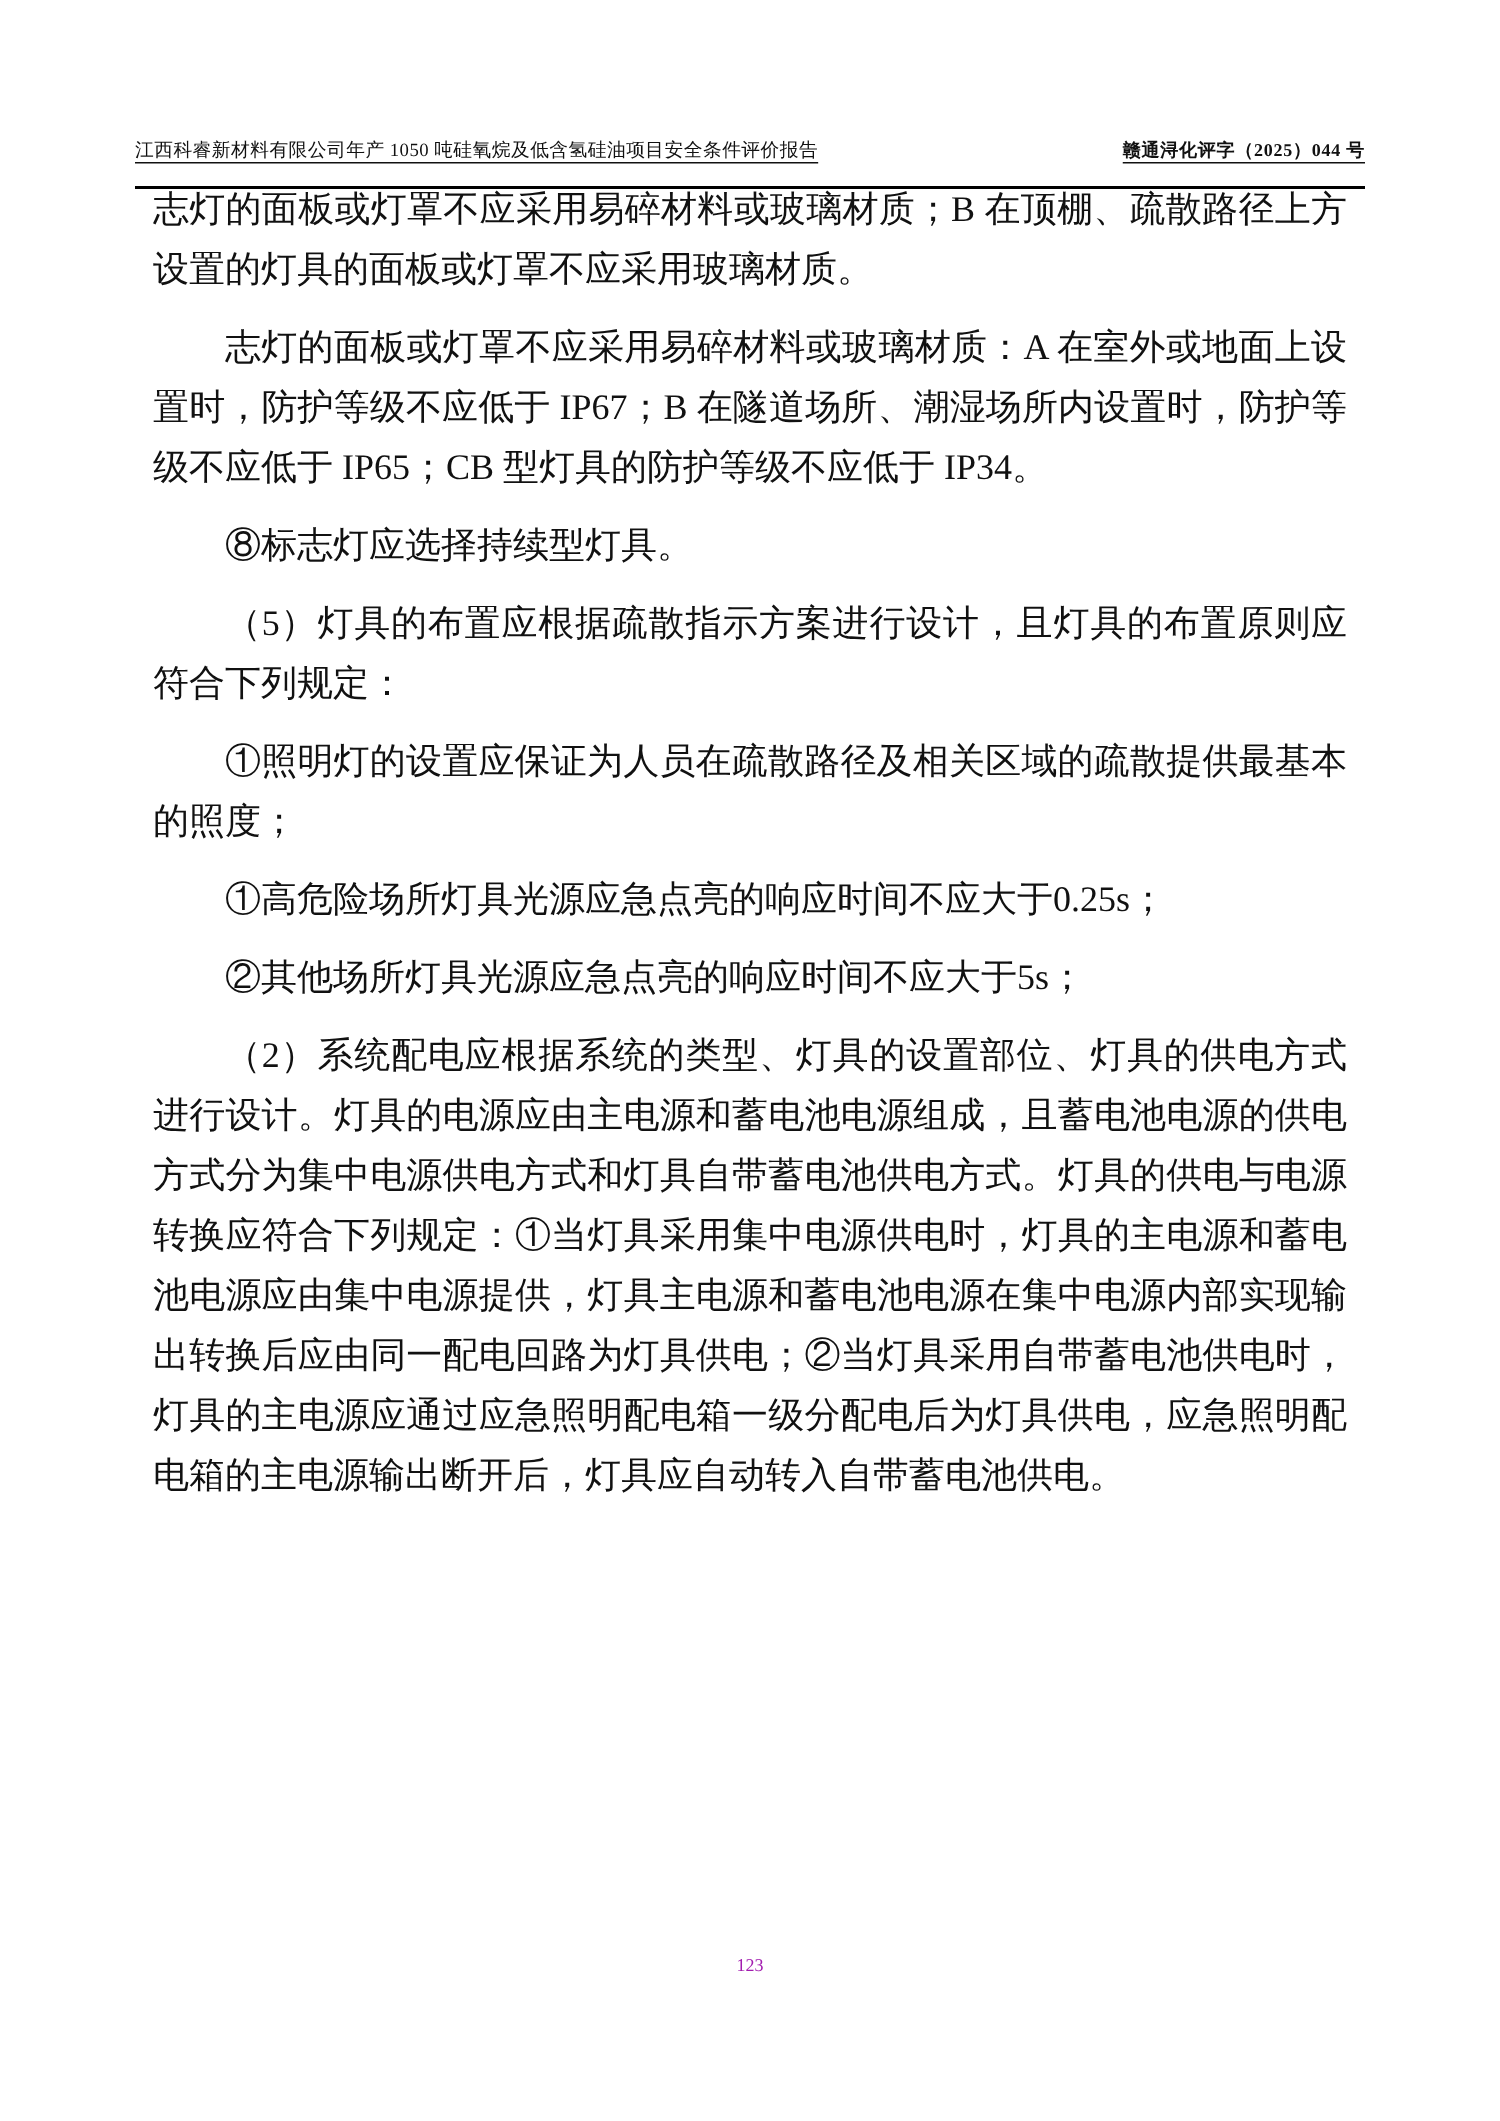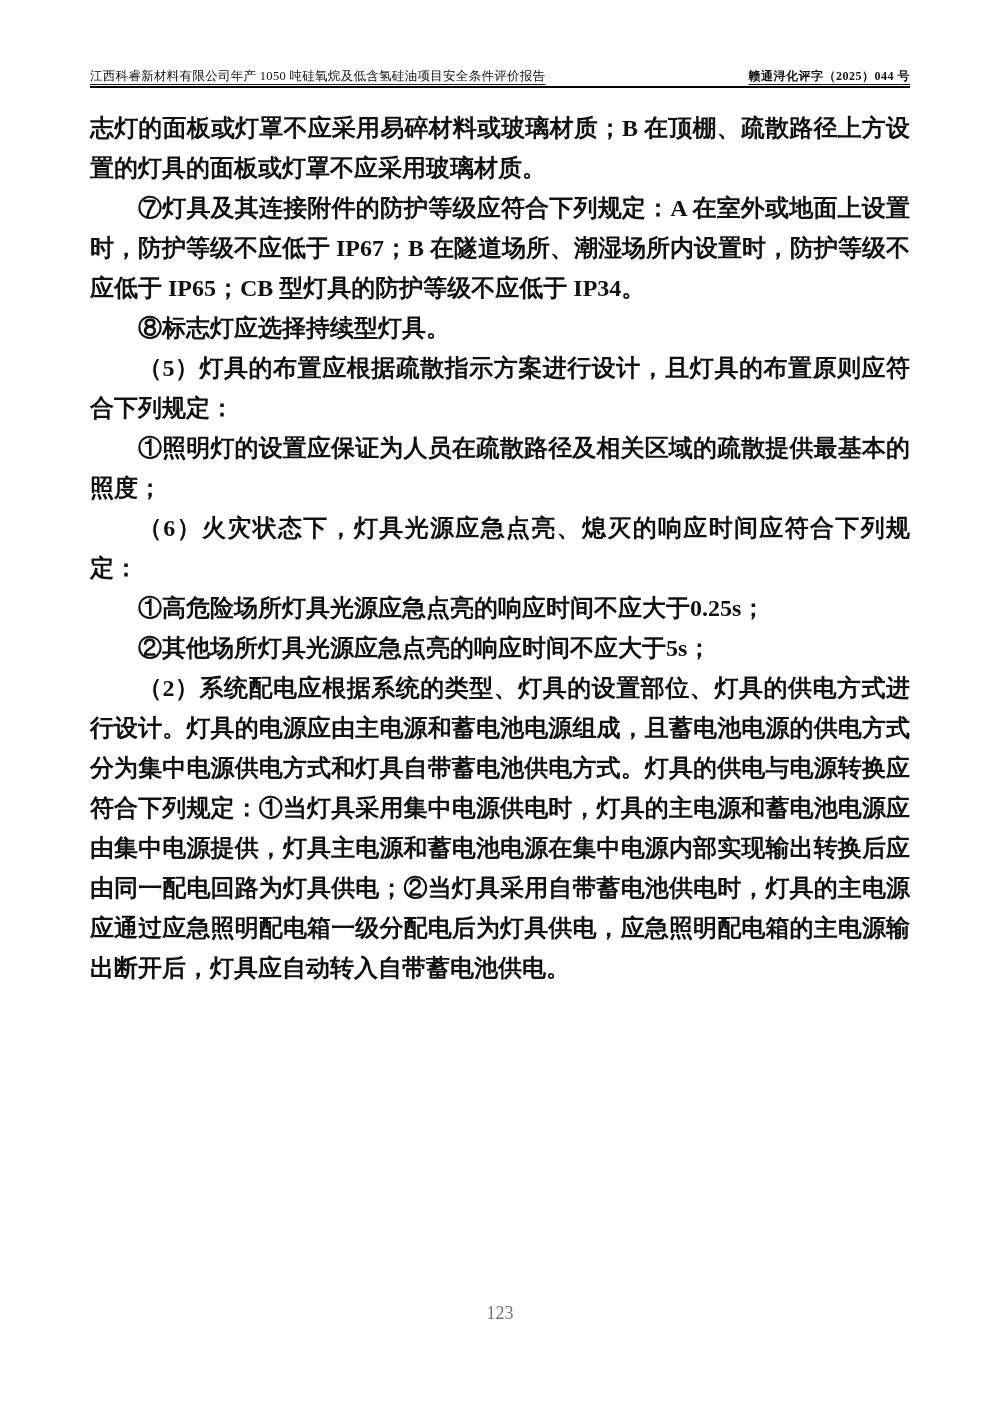--- a/index.html
+++ b/index.html
@@ -11,28 +11,28 @@
     position: relative;
     width: 1000px;
     height: 1414px;
     background: #ffffff;
     color: #111111;
     font-family: "Liberation Serif", "DejaVu Serif", serif;
     overflow: hidden;
   }
   .header {
     position: absolute;
-    top: 68px;
+    top: 92px;
     left: 90px;
     width: 820px;
     display: flex;
     justify-content: space-between;
     align-items: flex-end;
     border-bottom: 2px solid #000000;
-    padding-bottom: 1px;
+    padding-bottom: 15px;
   }
   .header-left {
     font-size: 12.5px;
     letter-spacing: 0.3px;
     text-decoration: underline;
     text-underline-offset: 4px;
     white-space: nowrap;
   }
   .header-right {
     font-size: 12px;
@@ -46,54 +46,52 @@
     position: absolute;
     top: 108px;
     left: 90px;
     width: 820px;
     font-size: 24px;
     line-height: 40px;
     text-align: justify;
     text-justify: inter-ideograph;
   }
   .content p {
-    margin: 0;
+    margin: 12px;
     text-indent: 2em;
-    font-weight: bold;
   }
   .content p.no-indent {
     text-indent: 0;
   }
   .footer {
     position: absolute;
     top: 1303px;
     left: 0;
     width: 100%;
     text-align: center;
-    font-size: 18px;
-    color: #737373;
+    font-size: 12px;
+    color: #a21caf;
   }
 </style>
 </head>
 <body>
 
 <div class="page">
 
   <div class="header">
     <span class="header-left">江西科睿新材料有限公司年产 1050 吨硅氧烷及低含氢硅油项目安全条件评价报告</span>
     <span class="header-right">赣通浔化评字（2025）044 号</span>
   </div>
 
   <div class="content">
     <p class="no-indent">志灯的面板或灯罩不应采用易碎材料或玻璃材质；B 在顶棚、疏散路径上方设置的灯具的面板或灯罩不应采用玻璃材质。</p>
-    <p>⑦灯具及其连接附件的防护等级应符合下列规定：A 在室外或地面上设置时，防护等级不应低于 IP67；B 在隧道场所、潮湿场所内设置时，防护等级不应低于 IP65；CB 型灯具的防护等级不应低于 IP34。</p>
+    <p>志灯的面板或灯罩不应采用易碎材料或玻璃材质：A 在室外或地面上设置时，防护等级不应低于 IP67；B 在隧道场所、潮湿场所内设置时，防护等级不应低于 IP65；CB 型灯具的防护等级不应低于 IP34。</p>
     <p>⑧标志灯应选择持续型灯具。</p>
     <p>（5）灯具的布置应根据疏散指示方案进行设计，且灯具的布置原则应符合下列规定：</p>
     <p>①照明灯的设置应保证为人员在疏散路径及相关区域的疏散提供最基本的照度；</p>
-    <p>（6）火灾状态下，灯具光源应急点亮、熄灭的响应时间应符合下列规定：</p>
     <p>①高危险场所灯具光源应急点亮的响应时间不应大于0.25s；</p>
     <p>②其他场所灯具光源应急点亮的响应时间不应大于5s；</p>
     <p>（2）系统配电应根据系统的类型、灯具的设置部位、灯具的供电方式进行设计。灯具的电源应由主电源和蓄电池电源组成，且蓄电池电源的供电方式分为集中电源供电方式和灯具自带蓄电池供电方式。灯具的供电与电源转换应符合下列规定：①当灯具采用集中电源供电时，灯具的主电源和蓄电池电源应由集中电源提供，灯具主电源和蓄电池电源在集中电源内部实现输出转换后应由同一配电回路为灯具供电；②当灯具采用自带蓄电池供电时，灯具的主电源应通过应急照明配电箱一级分配电后为灯具供电，应急照明配电箱的主电源输出断开后，灯具应自动转入自带蓄电池供电。</p>
   </div>
 
   <div class="footer">
     <span>123</span>
   </div>
 
 </div>

